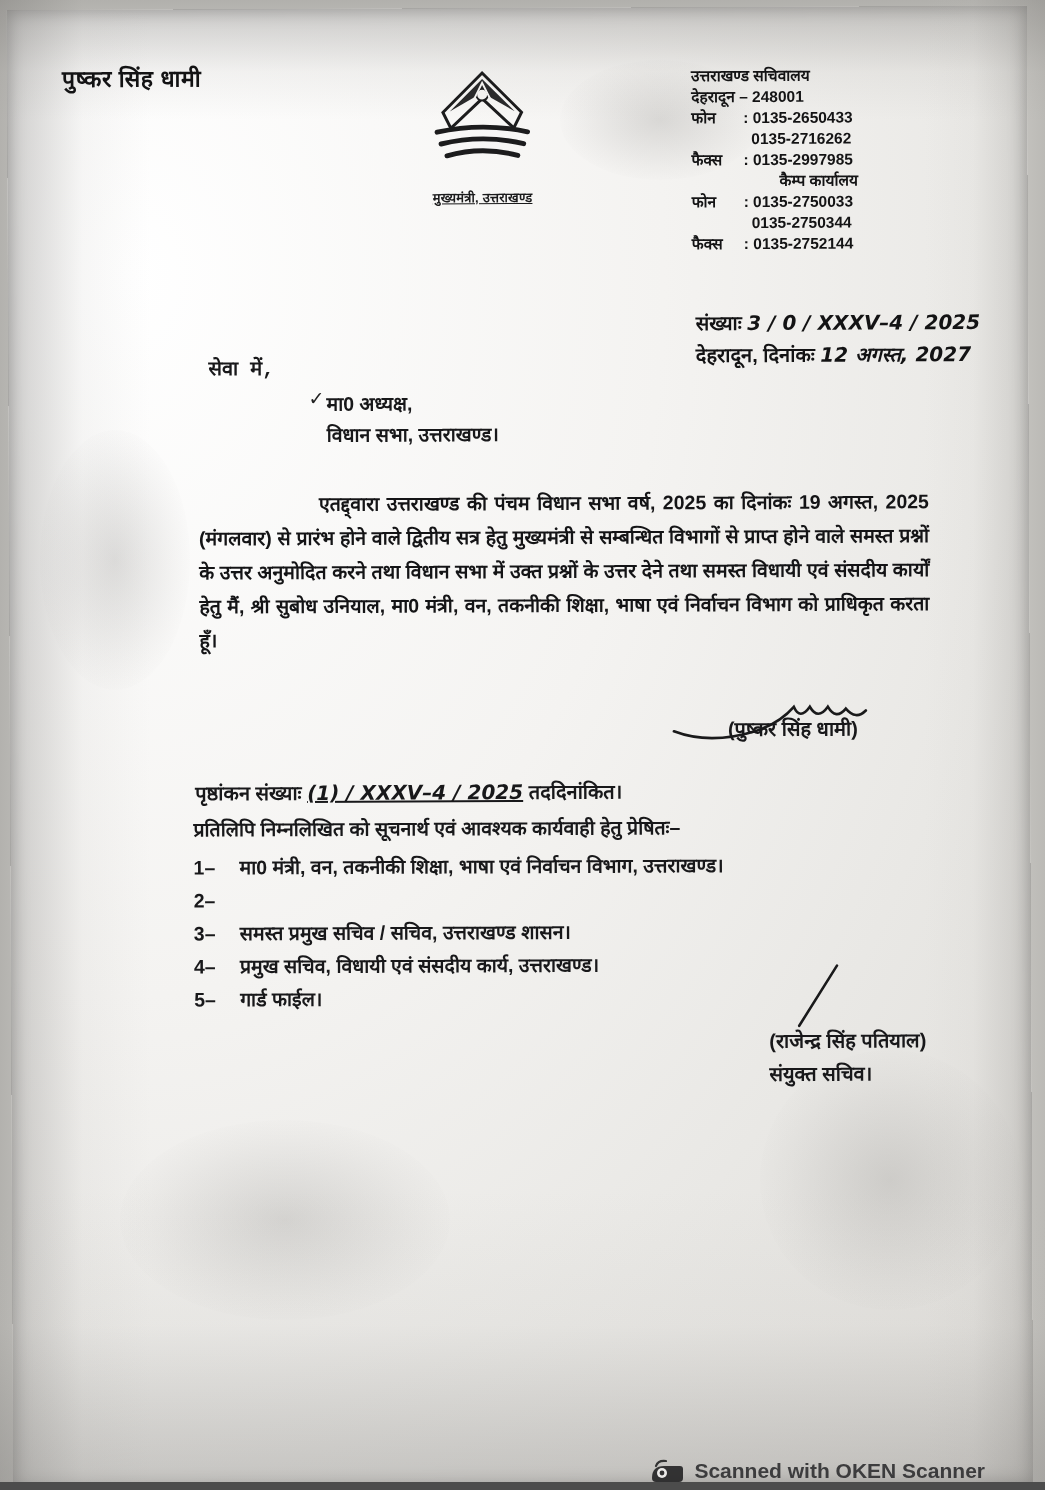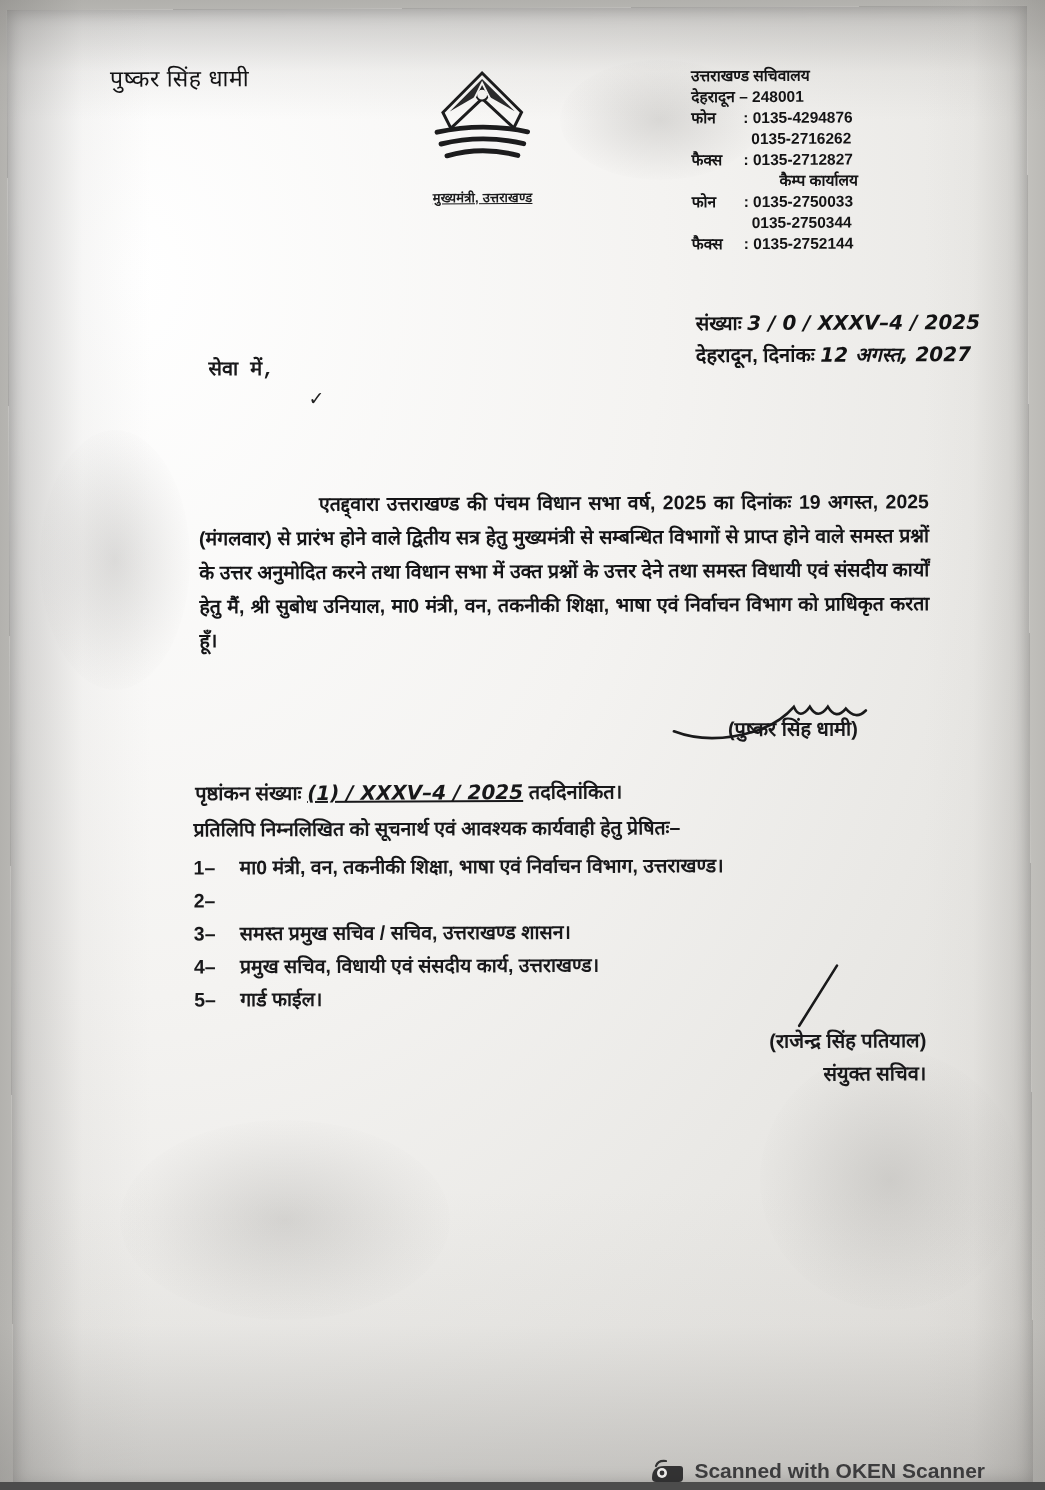--- a/index.html
+++ b/index.html
@@ -62,24 +62,23 @@
     width: 1020px; height: 1478px;
     transform: rotate(-0.25deg);
     color: #18181a;
   }
   .abs { position: absolute; }
 
   
   .cm-name {
     left: 55px; top: 52px;
     font-size: 23px;
-    font-weight: 400;
+    font-weight: 700;
     letter-spacing: 0.5px;
     color: #131314;
-    margin-left: 48px;
   }
   .emblem-wrap {
     left: 395px; top: 60px;
     width: 160px;
     text-align: center;
   }
   .emblem {
     width: 118px; height: 112px;
     margin: 0 auto;
   }
@@ -177,21 +176,21 @@
   .copy-list .row { display: flex; }
   .copy-list .num { width: 46px; flex: 0 0 46px; }
 
   
   .sign2-stroke {
     left: 780px; top: 955px;
     width: 60px; height: 70px;
   }
   .sign2 {
     right: 105px; top: 1018px;
-    text-align: right;
+    text-align: left;
     font-size: 20px;
     line-height: 33px;
     font-weight: 600;
   }
 
   
   .scan-mark {
     right: 60px; bottom: 6px;
     display: flex;
     align-items: center;
@@ -240,25 +239,25 @@
         <path d="M18 76 Q60 66 102 76" fill="none" stroke="#1c1c1d" stroke-width="5" stroke-linecap="round"></path>
         <path d="M24 88 Q60 78 96 88" fill="none" stroke="#1c1c1d" stroke-width="5" stroke-linecap="round"></path>
       </svg>
       <div class="emblem-caption">मुख्यमंत्री, उत्तराखण्ड</div>
     </div>
 
     <div class="abs addr">
       <div class="ln">उत्तराखण्ड सचिवालय</div>
       <div class="ln">देहरादून – 248001</div>
       <div class="ln">
-        <span class="lbl">फोन</span><span>: </span><span>0135-4294876</span>
+        <span class="lbl">फोन</span><span>: </span><span>0135-2650433</span>
       </div>
       <div class="ln ind">0135-2716262</div>
       <div class="ln">
-        <span class="lbl">फैक्स</span><span>: </span><span>0135-2712827</span>
+        <span class="lbl">फैक्स</span><span>: </span><span>0135-2997985</span>
       </div>
       <div class="ln ind2">कैम्प कार्यालय</div>
       <div class="ln">
         <span class="lbl">फोन</span><span>: </span><span>0135-2750033</span>
       </div>
       <div class="ln ind">0135-2750344</div>
       <div class="ln">
         <span class="lbl">फैक्स</span><span>: </span><span>0135-2752144</span>
       </div>
     </div>
@@ -269,20 +268,24 @@
         <span class="hand">3 / 0 / XXXV–4 / 2025</span>
       </div>
       <div>
         <span>देहरादून, दिनांकः</span>
         <span class="hand">12 अगस्त, 2027</span>
       </div>
     </div>
 
     <div class="abs sewa">सेवा में,</div>
     <div class="abs tick">✓</div>
+    <div class="abs addressee">
+      <div>मा0 अध्यक्ष,</div>
+      <div>विधान सभा, उत्तराखण्ड।</div>
+    </div>
 
     <div class="abs body-para">
       <span class="indent"></span><span>एतद्द्वारा उत्तराखण्ड की पंचम विधान सभा वर्ष, 2025 का दिनांकः 19 अगस्त, 2025 (मंगलवार) से प्रारंभ होने वाले द्वितीय सत्र हेतु मुख्यमंत्री से सम्बन्धित विभागों से प्राप्त होने वाले समस्त प्रश्नों के उत्तर अनुमोदित करने तथा विधान सभा में उक्त प्रश्नों के उत्तर देने तथा समस्त विधायी एवं संसदीय कार्यों हेतु मैं, श्री सुबोध उनियाल, मा0 मंत्री, वन, तकनीकी शिक्षा, भाषा एवं निर्वाचन विभाग को प्राधिकृत करता हूँ।</span>
     </div>
 
     <svg class="abs sign-scribble" viewBox="0 0 260 52">
       <path d="M4 34 Q40 48 86 34 Q110 26 124 10 Q130 24 140 10 Q148 24 158 10 Q166 24 176 12 Q186 24 196 14" fill="none" stroke="#1a1a1b" stroke-width="2.6" stroke-linecap="round"></path>
     </svg>
     <div class="abs sign-name">(पुष्कर सिंह धामी)</div>
 

